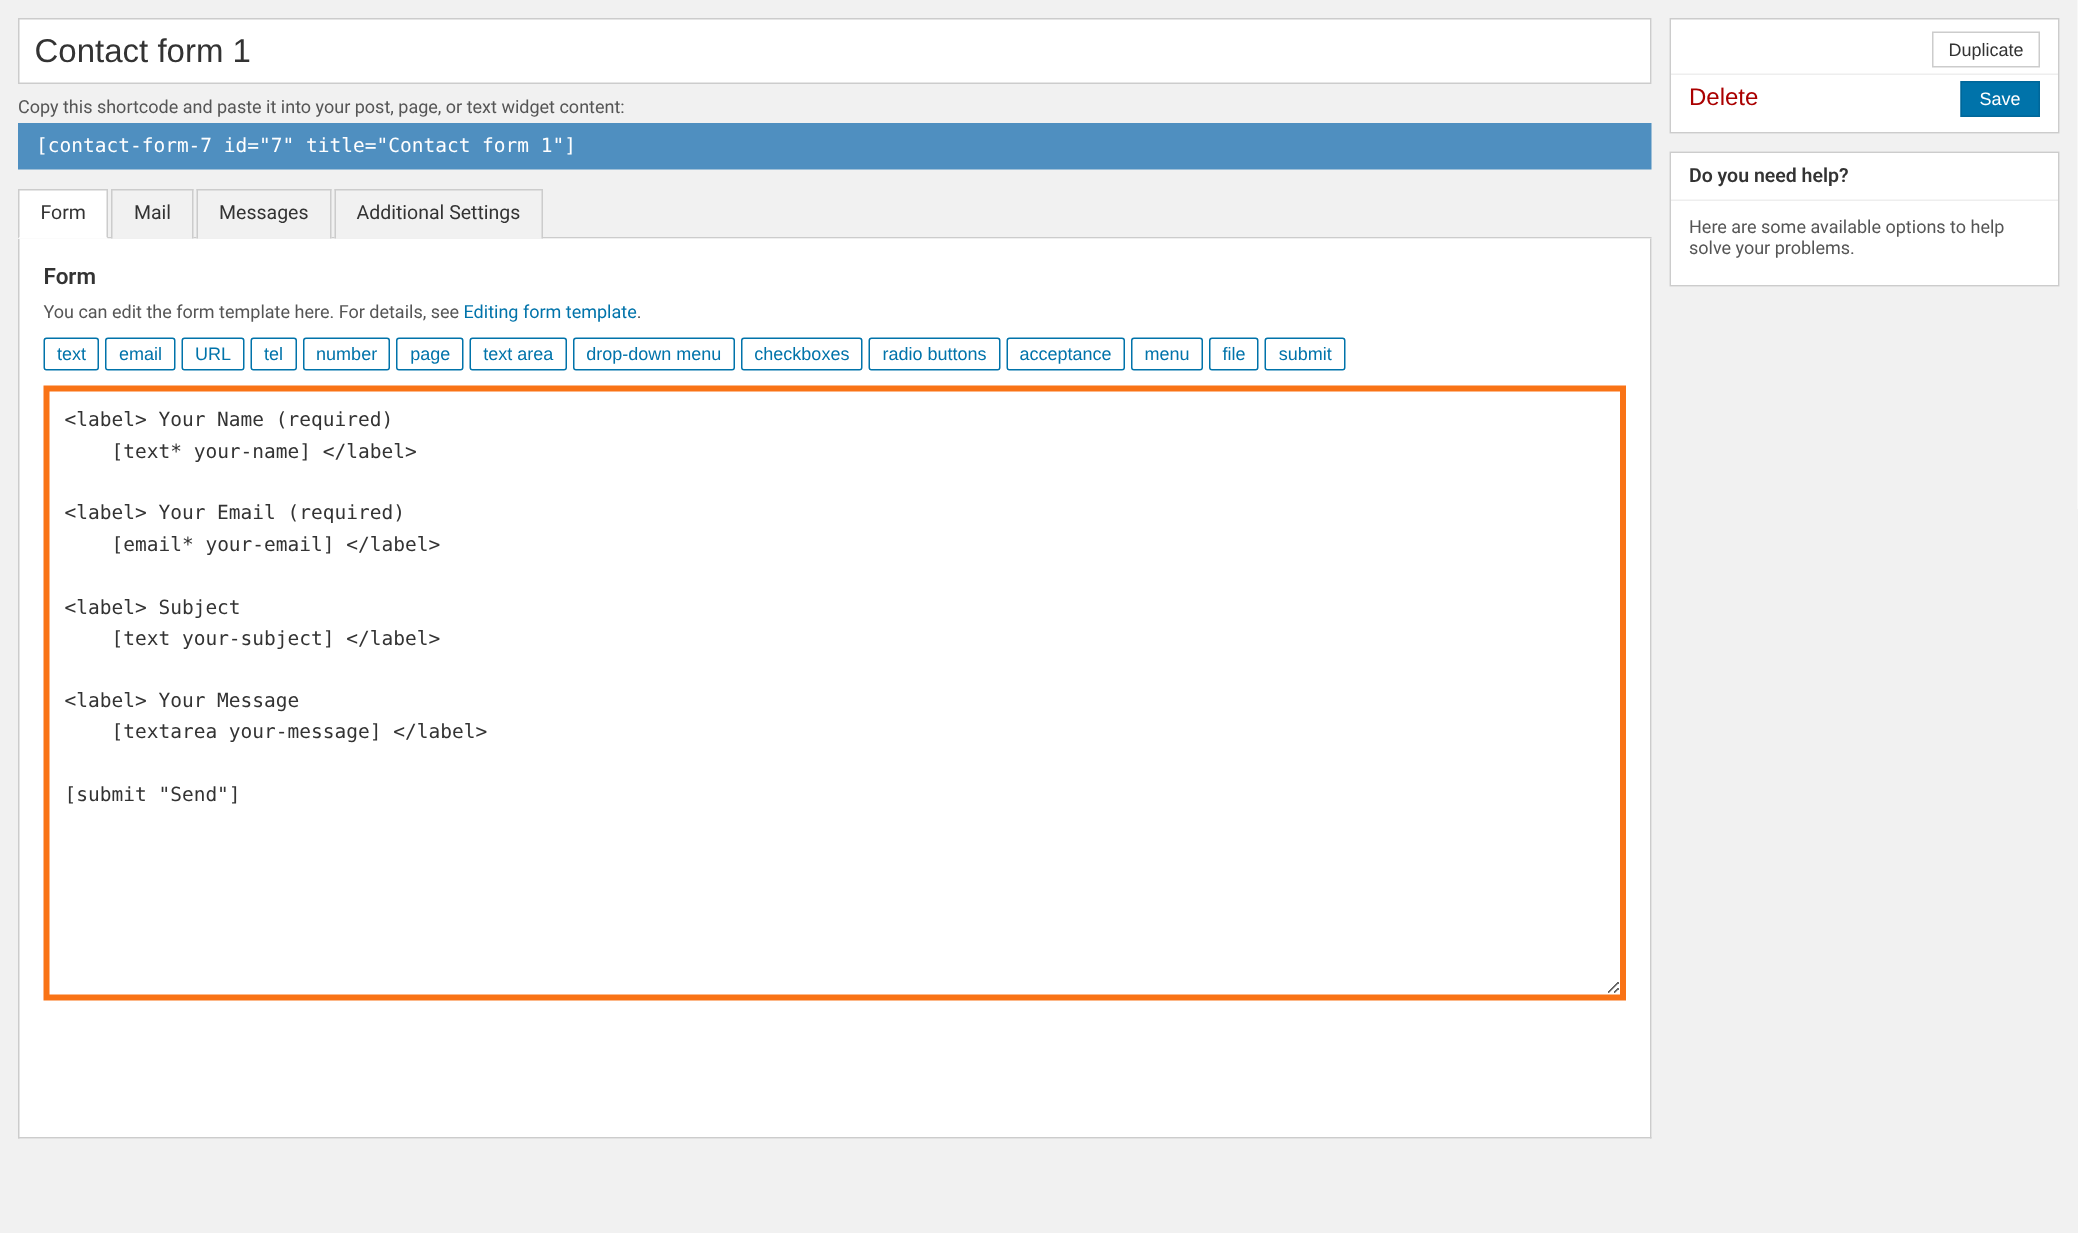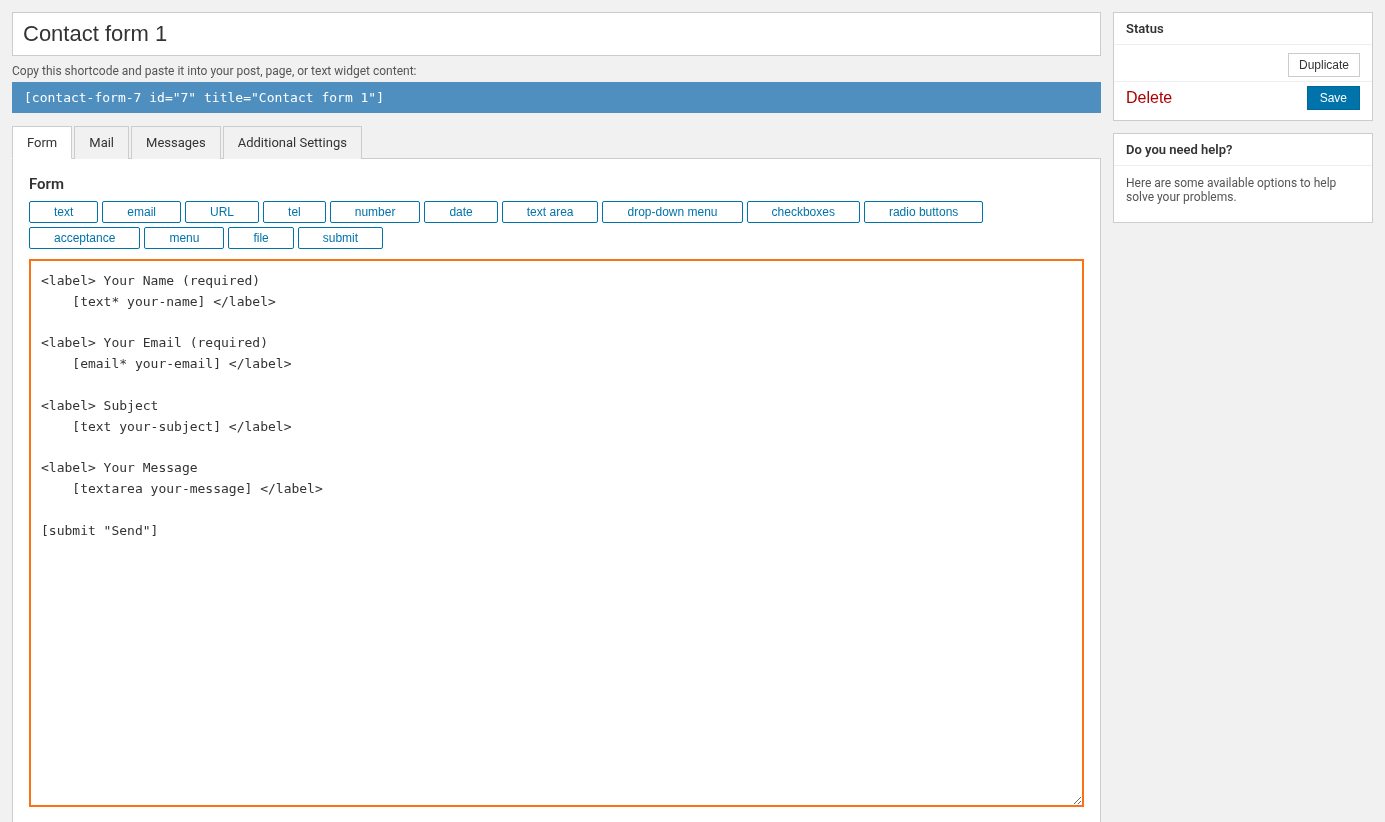--- a/index.html
+++ b/index.html
@@ -104,37 +104,37 @@
     }
 
     
     .tag-buttons {
       display: flex;
       flex-wrap: wrap;
       gap: 4px;
       margin-bottom: 10px;
     }
     .tag-btn {
-      padding: 3px 24px;
+      padding: 3px 8px;
       border: 1px solid #0073aa;
       background: #fff;
       color: #0073aa;
       font-size: 12px;
       cursor: pointer;
       border-radius: 2px;
     }
 
     
     .form-code-area {
       width: 100%;
-      height: 548px;
+      height: 410px;
       font-family: monospace;
       font-size: 13px;
       padding: 10px;
-      border: 2px solid #f97316;
+      border: 4px solid #f97316;
       resize: vertical;
       color: #333;
       outline: none;
       line-height: 1.6;
     }
 
     
     .sidebar-box {
       background: #fff;
       border: 1px solid #ccc;
@@ -225,29 +225,33 @@
     <div class="tabs">
       <div class="tab active">Form</div>
       <div class="tab">Mail</div>
       <div class="tab">Messages</div>
       <div class="tab">Additional Settings</div>
     </div>
 
     
     <div class="tab-content">
       <div class="form-section-title">Form</div>
+      <p class="form-section-desc">
+        <span>You can edit the form template here. For details, see</span>
+        <a href="#">Editing form template</a><span>.</span>
+      </p>
 
       
       <div class="tag-buttons">
         <button class="tag-btn">text</button>
         <button class="tag-btn">email</button>
         <button class="tag-btn">URL</button>
         <button class="tag-btn">tel</button>
         <button class="tag-btn">number</button>
-        <button class="tag-btn">date</button>
+        <button class="tag-btn">page</button>
         <button class="tag-btn">text area</button>
         <button class="tag-btn">drop-down menu</button>
         <button class="tag-btn">checkboxes</button>
         <button class="tag-btn">radio buttons</button>
         <button class="tag-btn">acceptance</button>
         <button class="tag-btn">menu</button>
         <button class="tag-btn">file</button>
         <button class="tag-btn">submit</button>
       </div>
 
@@ -265,21 +269,20 @@
     [textarea your-message] &lt;/label&gt;
 
 [submit "Send"]</textarea>
     </div>
 
   </div>
 
   <div class="sidebar">
 
     <div class="sidebar-box">
-      <div class="sidebar-box-header">Status</div>
       <div class="status-top-row">
         <button class="btn-duplicate">Duplicate</button>
       </div>
       <div class="status-bottom-row">
         <button class="btn-delete">Delete</button>
         <button class="btn-save">Save</button>
       </div>
     </div>
 
     <div class="sidebar-box">

